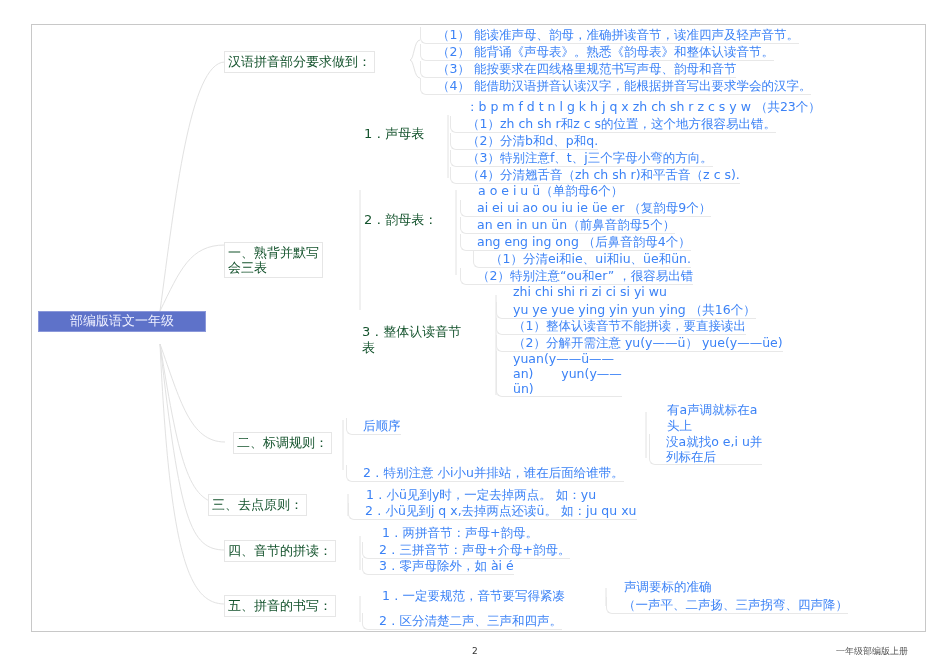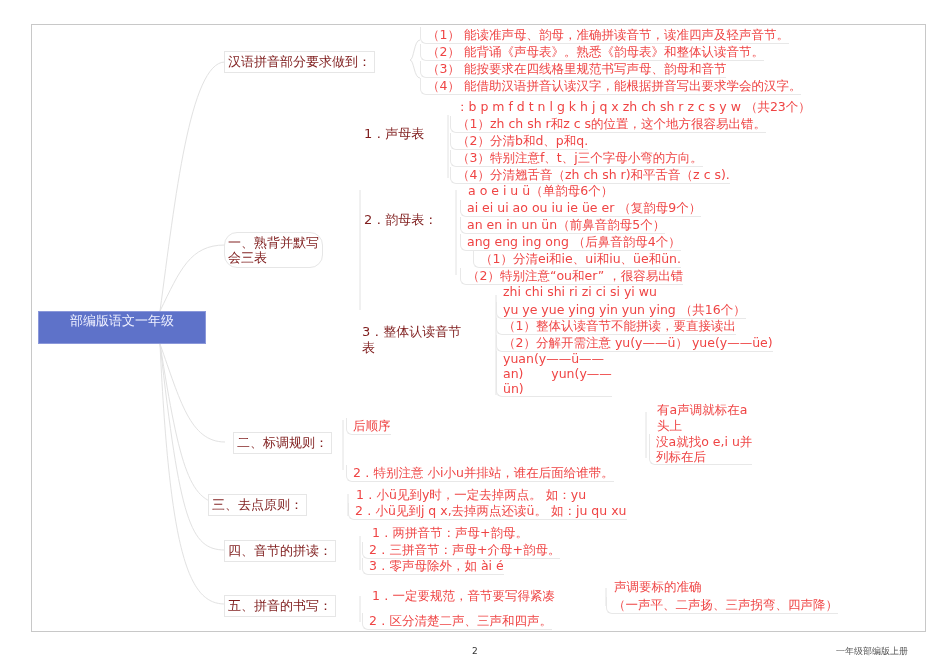--- a/index.html
+++ b/index.html
@@ -1,27 +1,27 @@
 <!DOCTYPE html>
 <html><head>
 <meta charset="utf-8">
 <style>
   html, body { margin:0; padding:0; background:#ffffff; }
   body { width:950px; height:672px; position:relative; overflow:hidden;
          font-family:"DejaVu Sans", "Liberation Sans", sans-serif; color:#444; }
   .frame { position:absolute; left:31px; top:24px; width:895px; height:608px;
            border:1px solid #c8c8c8; box-sizing:border-box; }
   svg.lines { position:absolute; left:0; top:0; width:950px; height:672px; pointer-events:none; }
-  .node { position:absolute; white-space:nowrap; font-size:13px; line-height:16px; color:#7f1d1d; }
+  .node { position:absolute; white-space:nowrap; font-size:13px; line-height:16px; color:#14532d; }
   .box { border:1px solid #e6e6e6; background:#fff; padding:2px 3px; }
-  .root { position:absolute; left:38px; top:311px; width:168px; height:33px;
+  .root { position:absolute; left:38px; top:311px; width:168px; height:21px;
           background:#5e72c9; color:#eef0ff; font-size:13px; line-height:16px;
           text-align:center; padding-top:1px; box-sizing:border-box; border:1px solid #8b98da; }
-  .leaf { position:absolute; font-size:12.5px; line-height:16px; color:#ef4444; white-space:nowrap;
-          border-bottom:1px solid #e8e8e8; border-left:1px solid #e8e8e8; border-radius:0 0 0 6px; padding-left:6px; }
+  .leaf { position:absolute; font-size:12.5px; line-height:16px; color:#3b82f6; white-space:nowrap;
+          border-bottom:1px solid #e8e8e8; border-left:1px solid #e8e8e8; border-radius:0 0 0 6px; padding-left:16px; }
   .leaf.nb { border:none; }
   .footer-page { position:absolute; left:472px; top:646px; font-size:9px; color:#333; }
   .footer-title { position:absolute; left:836px; top:645px; font-size:9px; color:#555; }
 </style>
 </head>
 <body>
 
 <div class="frame"></div>
 
 <svg class="lines" viewBox="0 0 950 672">
@@ -52,21 +52,21 @@
 </div>
 
 <div class="node box" style="left:224px;top:51px;">
   <span>汉语拼音部分要求做到：</span>
 </div>
 <div class="leaf" style="left:420px;top:27px;">（1） 能读准声母、韵母，准确拼读音节，读准四声及轻声音节。</div>
 <div class="leaf" style="left:420px;top:44px;">（2） 能背诵《声母表》。熟悉《韵母表》和整体认读音节。</div>
 <div class="leaf" style="left:420px;top:61px;">（3） 能按要求在四线格里规范书写声母、韵母和音节</div>
 <div class="leaf" style="left:420px;top:78px;">（4） 能借助汉语拼音认读汉字，能根据拼音写出要求学会的汉字。</div>
 
-<div class="node box" style="left:224px;top:232px;line-height:15px;border-radius:13px;">
+<div class="node box" style="left:224px;top:242px;line-height:15px;">
   <div>一、熟背并默写</div>
   <div>会三表</div>
 </div>
 
 <div class="node" style="left:364px;top:126px;">
   <span>1．声母表</span>
 </div>
 <div class="leaf nb" style="left:450px;top:99px;">：b p m f d t n l g k h j q x zh ch sh r z c s y w （共23个）</div>
 <div class="leaf" style="left:450px;top:116px;">（1）zh ch sh r和z c s的位置，这个地方很容易出错。</div>
 <div class="leaf" style="left:450px;top:133px;">（2）分清b和d、p和q.</div>

